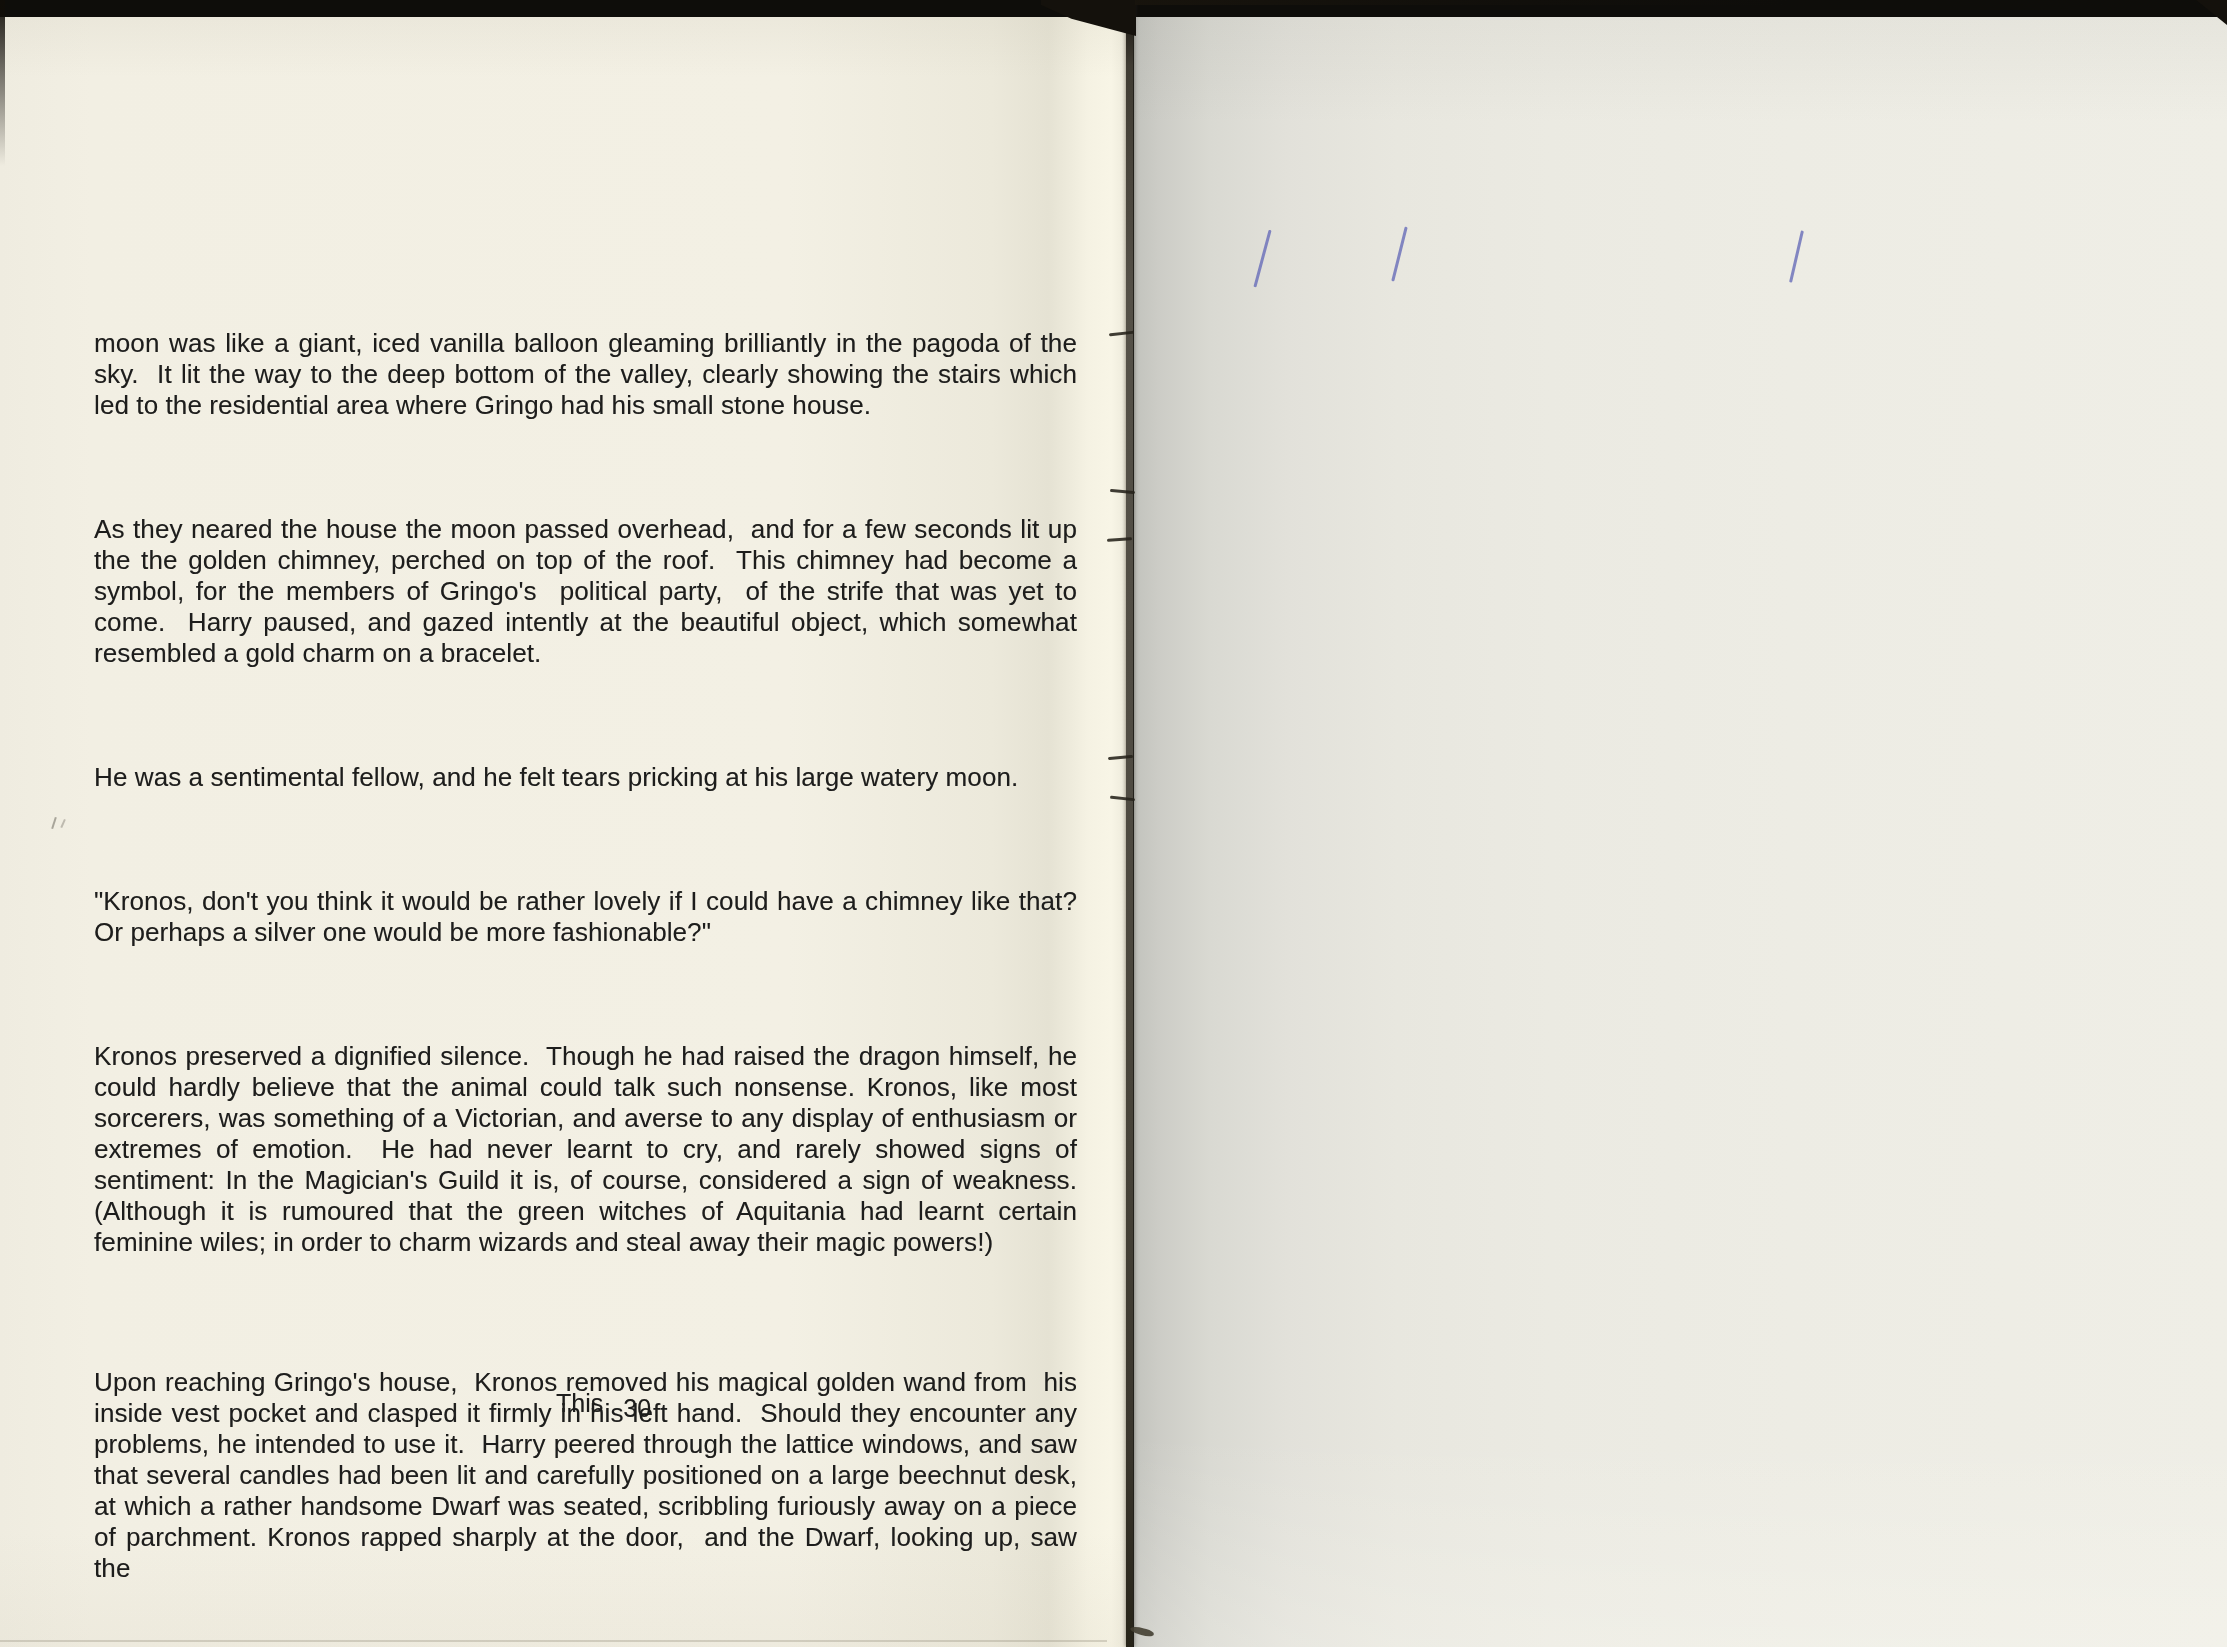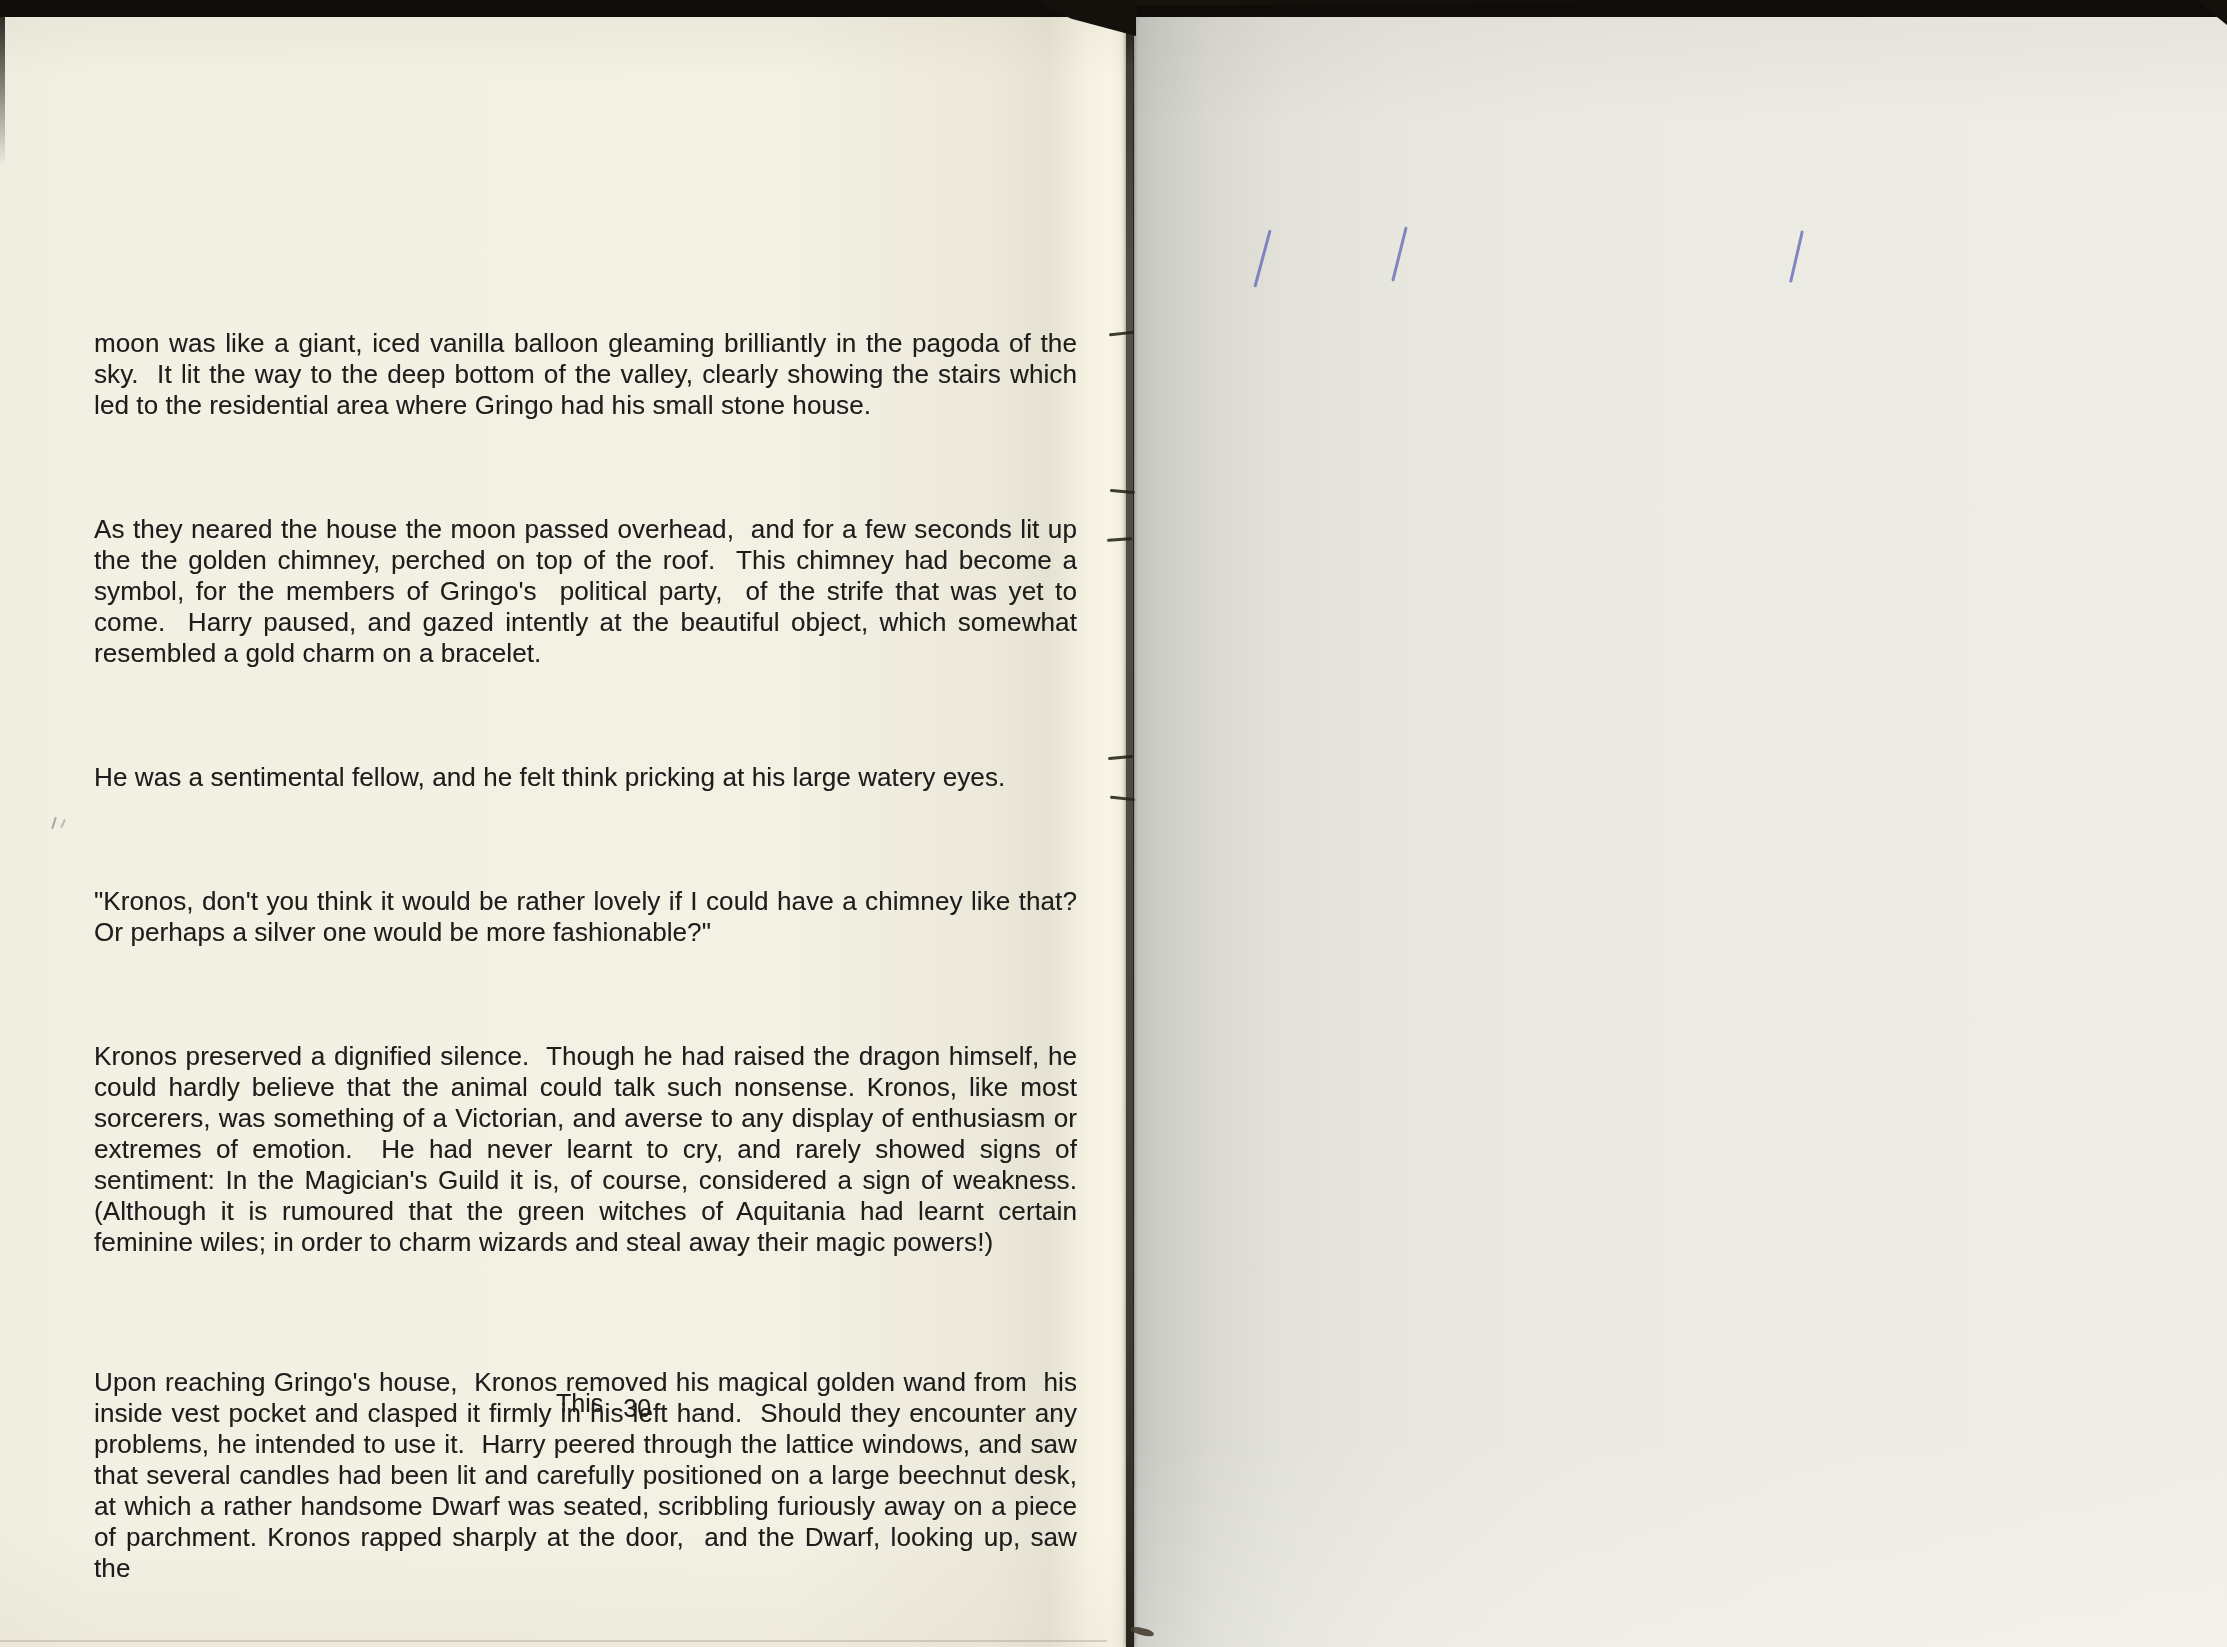--- a/index.html
+++ b/index.html
@@ -88,21 +88,21 @@
 </style>
 </head>
 <body>
 
 <div class="scan">
 
   <section class="page page-left">
     <div class="text-block tb-left">
       <p>moon was like a giant, iced vanilla balloon gleaming brilliantly in the pagoda of the sky.  It lit the way to the deep bottom of the valley, clearly showing the stairs which led to the residential area where Gringo had his small stone house.</p>
       <p>As they neared the house the moon passed overhead,  and for a few seconds lit up the the golden chimney, perched on top of the roof.  This chimney had become a symbol, for the members of Gringo's  political party,  of the strife that was yet to come.  Harry paused, and gazed intently at the beautiful object, which somewhat resembled a gold charm on a bracelet.</p>
-      <p>He was a sentimental fellow, and he felt think pricking at his large watery eyes.</p>
+      <p>He was a sentimental fellow, and he felt tears pricking at his large watery moon.</p>
       <p>"Kronos, don't you think it would be rather lovely if I could have a chimney like that? Or perhaps a silver one would be more fashionable?"</p>
       <p>Kronos preserved a dignified silence.  Though he had raised the dragon himself, he could hardly believe that the animal could talk such nonsense. Kronos, like most sorcerers, was something of a Victorian, and averse to any display of enthusiasm or extremes of emotion.  He had never learnt to cry, and rarely showed signs of sentiment: In the Magician's Guild it is, of course, considered a sign of weakness. (Although it is rumoured that the green witches of Aquitania had learnt certain feminine wiles; in order to charm wizards and steal away their magic powers!)</p>
       <p>Upon reaching Gringo's house,  Kronos removed his magical golden wand from  his inside vest pocket and clasped it firmly in his left hand.  Should they encounter any problems, he intended to use it.  Harry peered through the lattice windows, and saw that several candles had been lit and carefully positioned on a large beechnut desk, at which a rather handsome Dwarf was seated, scribbling furiously away on a piece of parchment. Kronos rapped sharply at the door,  and the Dwarf, looking up, saw the</p>
     </div>
     <div class="footer footer-left">
       <span>This</span><span class="num">30</span>
     </div>
     <div class="margin-tick"></div>
     <div class="margin-tick t2"></div>
   </section>

